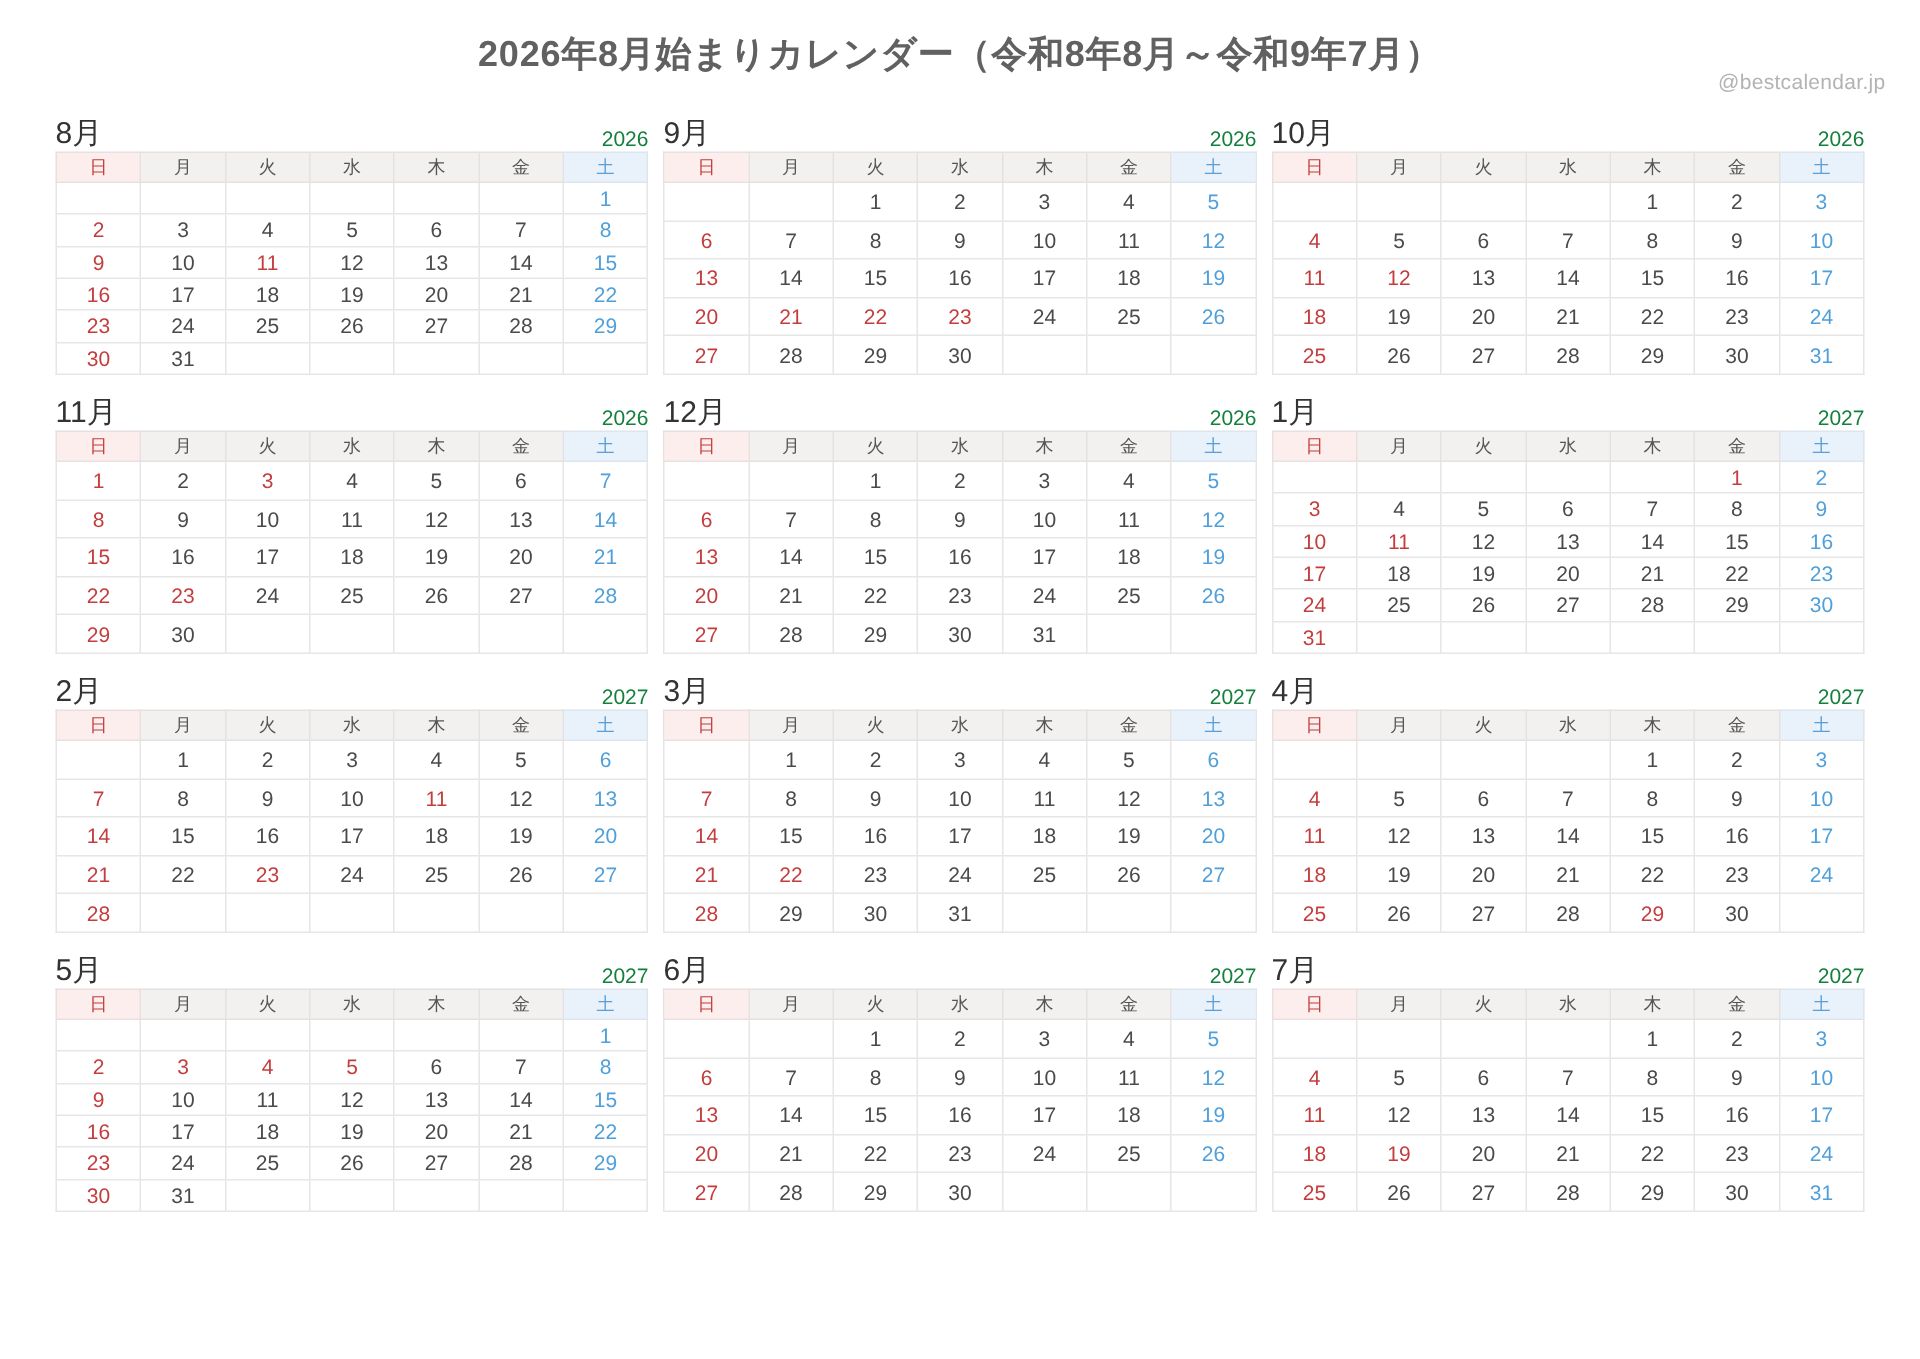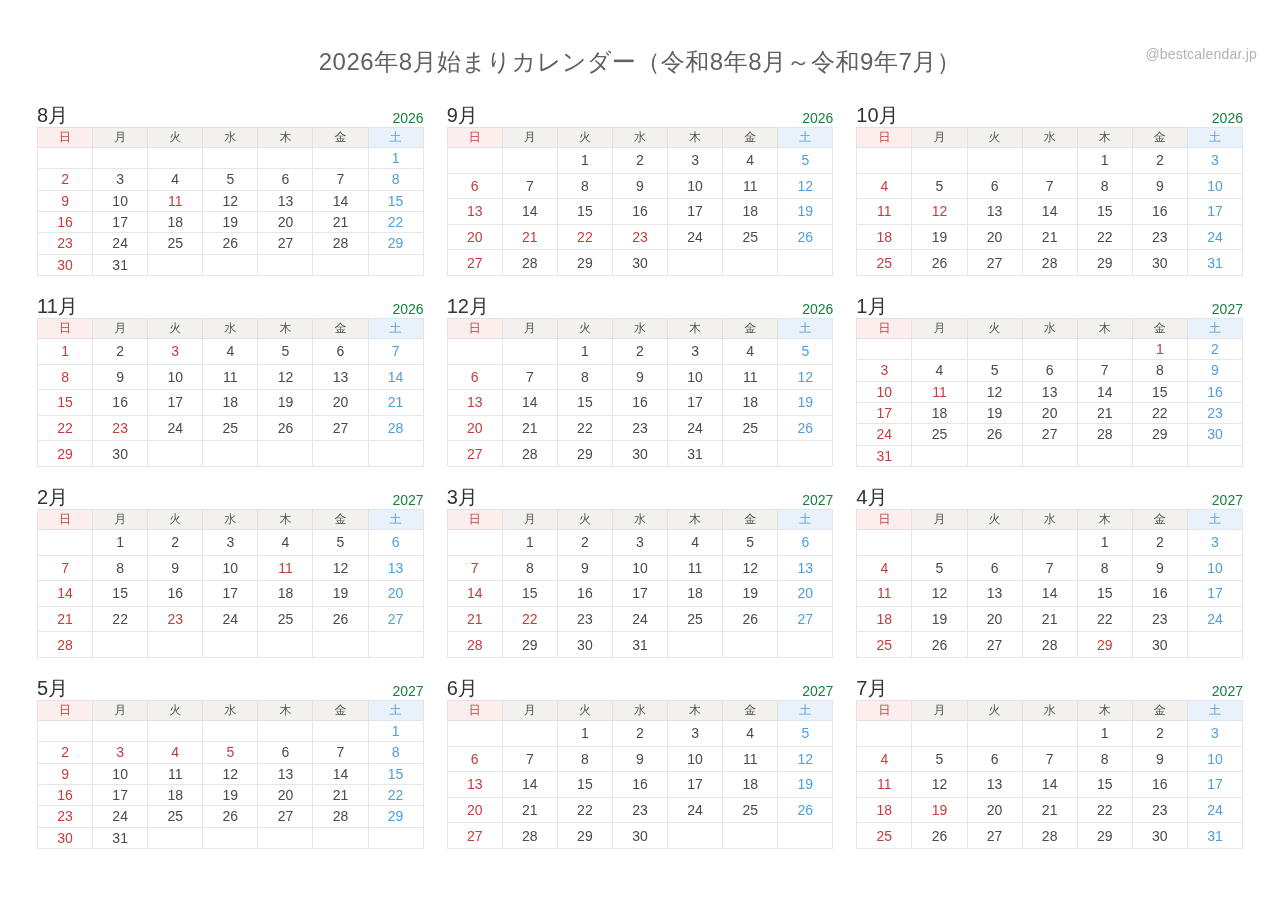--- a/index.html
+++ b/index.html
@@ -6,27 +6,27 @@
   body{
     width:1280px;height:906px;position:relative;overflow:hidden;
     font-family:"Liberation Sans","DejaVu Sans",sans-serif;
     -webkit-font-smoothing:antialiased;
   }
   .watermark{
     position:absolute;top:34px;right:23px;
     font-size:14px;color:#b3b3b3;letter-spacing:.2px;margin-top:12px;
   }
   h1.page-title{
-    margin:46px 0 22px 0;text-align:center;
-    font-size:24px;font-weight:400;color:#616161;letter-spacing:.5px;
+    margin:20px 0 22px 0;text-align:center;
+    font-size:24px;font-weight:700;color:#616161;letter-spacing:.5px;
   }
   .grid{
     margin:0 37px;
     display:grid;grid-template-columns:repeat(3,1fr);
-    column-gap:23px;row-gap:15px;
+    column-gap:23px;row-gap:15px;gap:10px;
   }
   .month-block{display:flex;flex-direction:column;}
   .month-head{
     display:flex;justify-content:space-between;align-items:flex-end;
     height:25px;margin-bottom:2px;
   }
   .month-label{font-size:20px;color:#333333;font-weight:500;line-height:1;}
   .month-year{font-size:14px;color:#15803d;line-height:1;}
   table.cal{
     width:100%;height:149px;border-collapse:collapse;table-layout:fixed;

